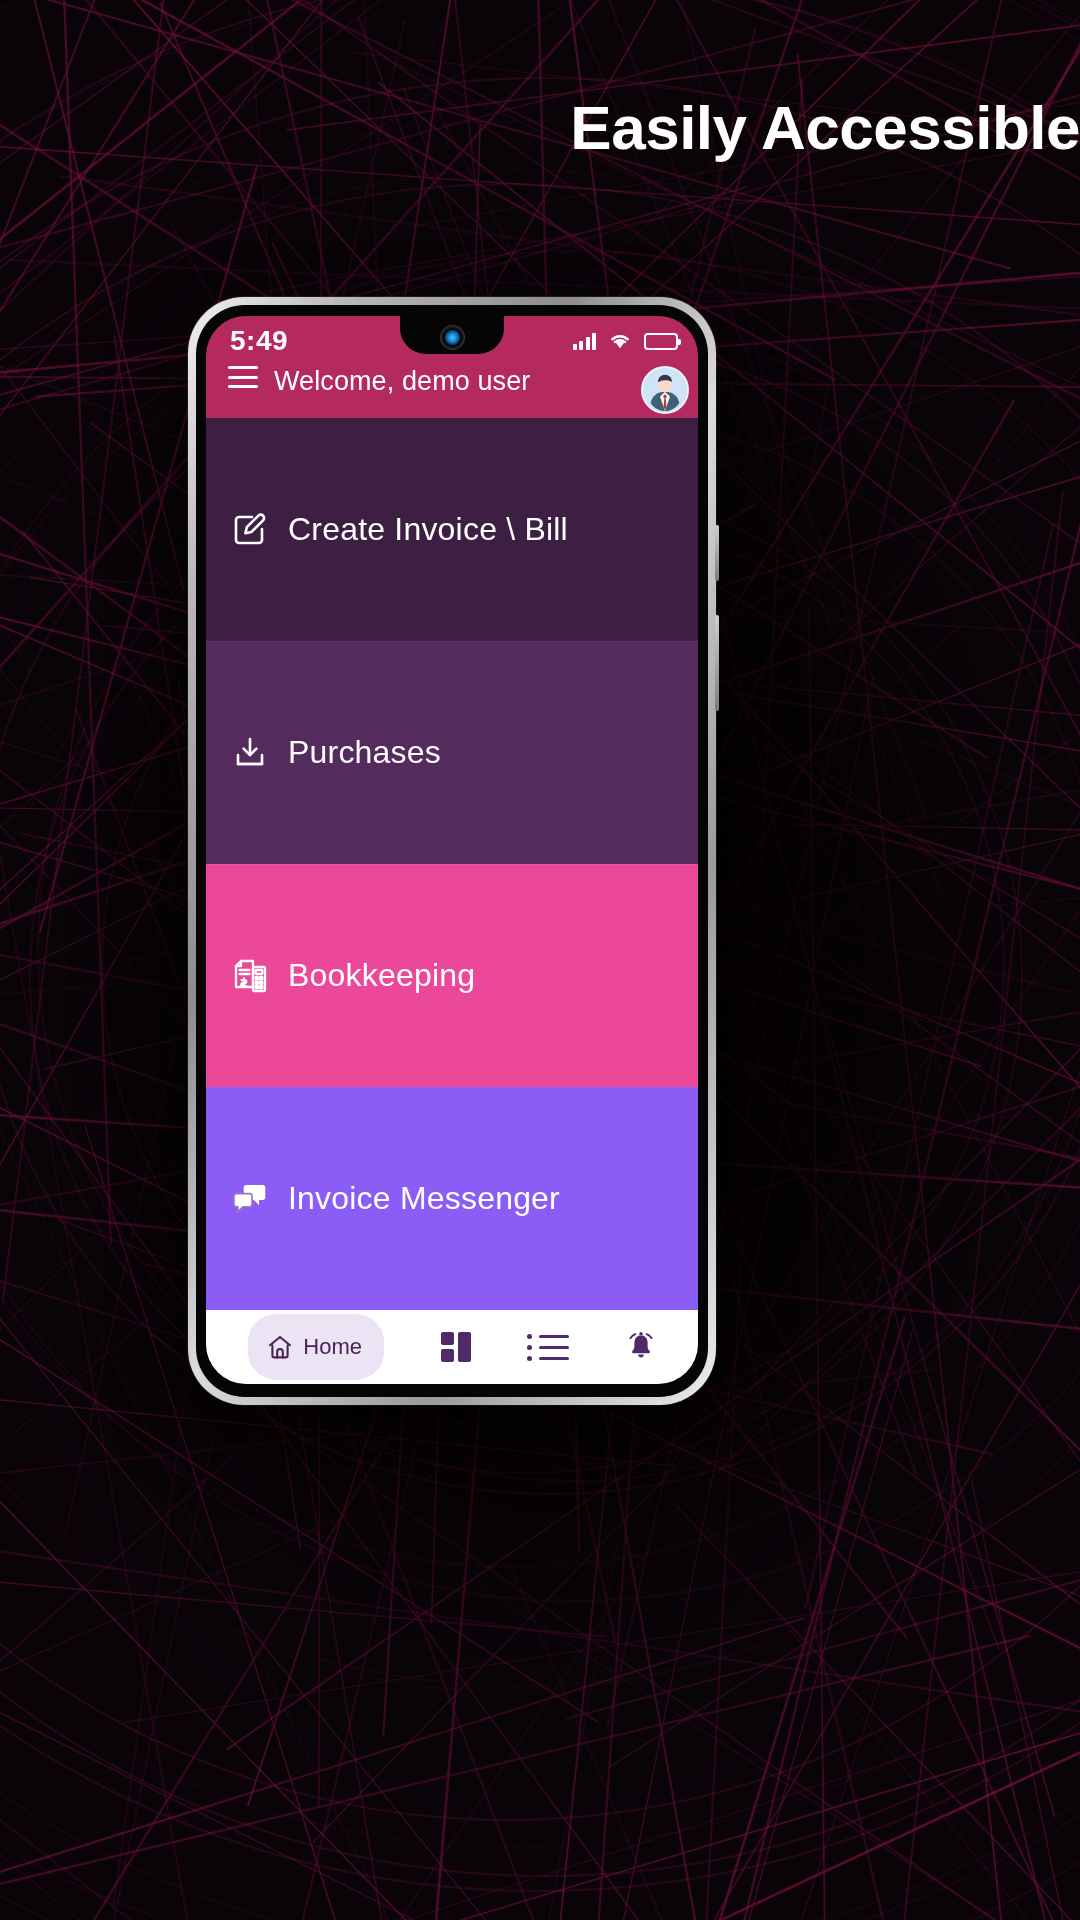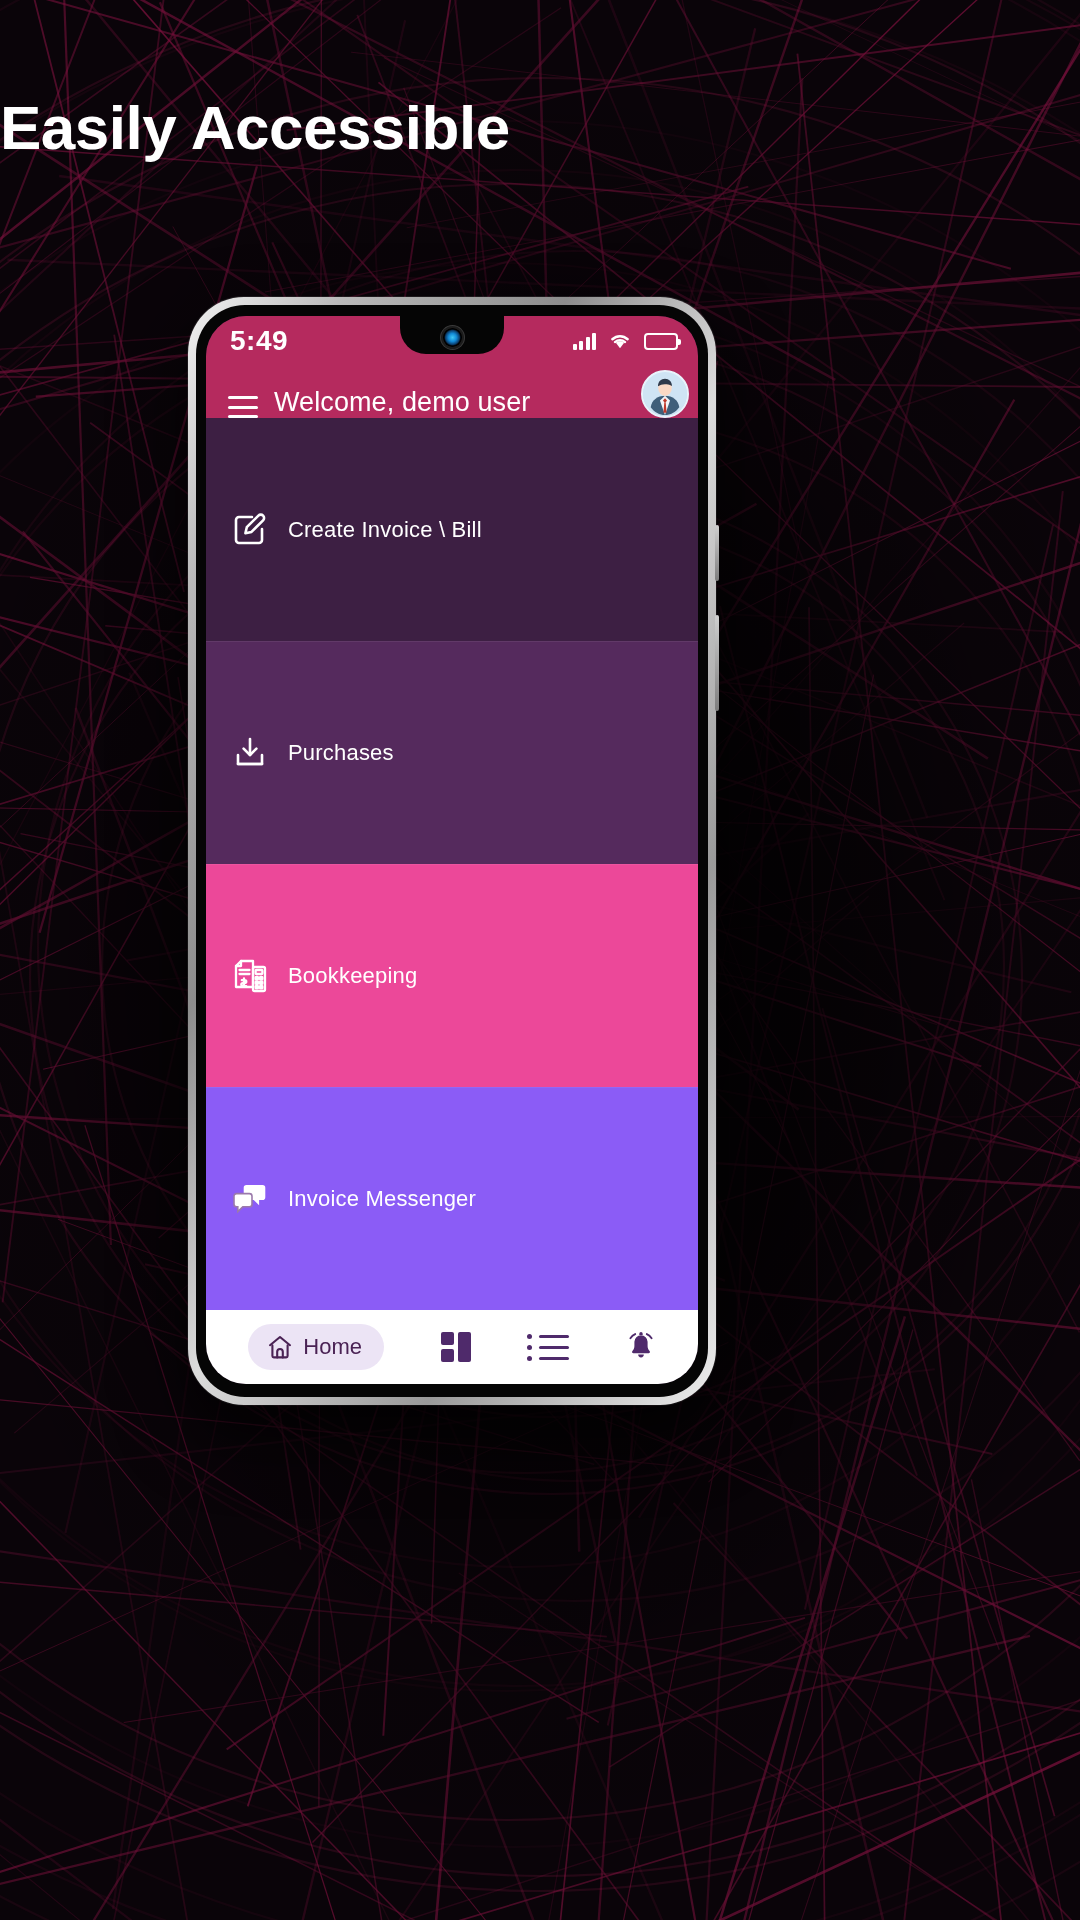--- a/index.html
+++ b/index.html
@@ -17,21 +17,21 @@
   .bg-vignette {
     position:absolute; inset:0;
     background:radial-gradient(ellipse 62% 52% at 50% 50%,
       rgba(0,0,0,0.82) 0%, rgba(0,0,0,0.55) 42%, rgba(0,0,0,0.10) 72%, rgba(0,0,0,0) 100%);
     pointer-events:none;
   }
 
   
   #headline {
     position:absolute; top:92px; left:0; width:1080px;
-    text-align:left;
+    text-align:right;
     color:#ffffff;
     font-size:62px;
     font-weight:bold;
     letter-spacing:-0.5px;
     z-index:5;
   }
 
   
   #phone {
     position:absolute;
@@ -105,21 +105,21 @@
   }
   .batt::after {
     content:""; position:absolute; right:-5px; top:4.5px;
     width:3px; height:6px; background:#fff; border-radius:0 2px 2px 0;
   }
 
   
   #appbar {
     height:52px; flex:0 0 52px;
     background:#b52a5e;
-    display:flex; align-items:flex-end;
+    display:flex; align-items:flex-start;
     padding:0 9px 0 22px;
     position:relative; z-index:15;
   }
   #hamburger { width:30px; height:22px; display:flex; flex-direction:column; justify-content:space-between; cursor:pointer; }
   #hamburger span { display:block; height:3px; background:#fff; border-radius:2px; }
   #welcome-text { color:#fff; font-size:27px; margin-left:16px; letter-spacing:0.1px; white-space:nowrap; }
   #avatar {
     margin-left:auto;
     width:48px; height:48px; border-radius:50%;
     background:linear-gradient(180deg,#d7e9f7 0%,#b9d6ef 100%);
@@ -139,29 +139,29 @@
   .menu-item + .menu-item::before {
     content:""; position:absolute; top:0; left:0; right:0; height:1px;
     background:rgba(255,255,255,0.07);
   }
   .mi-icon {
     width:44px; height:44px; flex:0 0 44px;
     display:flex; align-items:center; justify-content:center;
   }
   .mi-icon svg { width:40px; height:40px; display:block; }
   .mi-label {
-    color:#ffffff; font-size:22px; margin-left:16px;
+    color:#ffffff; font-size:32px; margin-left:16px;
     letter-spacing:0.2px; white-space:nowrap;
   }
 
   
   #bottomnav {
     flex:0 0 74px; height:74px;
     background:#ffffff;
-    display:flex; align-items:center; justify-content:space-around;
+    display:flex; justify-content:space-around;
     padding:4px 14px;
   }
   .nav-btn { display:flex; align-items:center; justify-content:center; cursor:pointer; }
   #nav-home {
     background:#ece4f5; border-radius:28px;
     padding:9px 22px 9px 18px; gap:9px;
   }
   #nav-home .nav-label { color:#4a2254; font-size:22px; }
   .nav-btn svg { display:block; }
   

